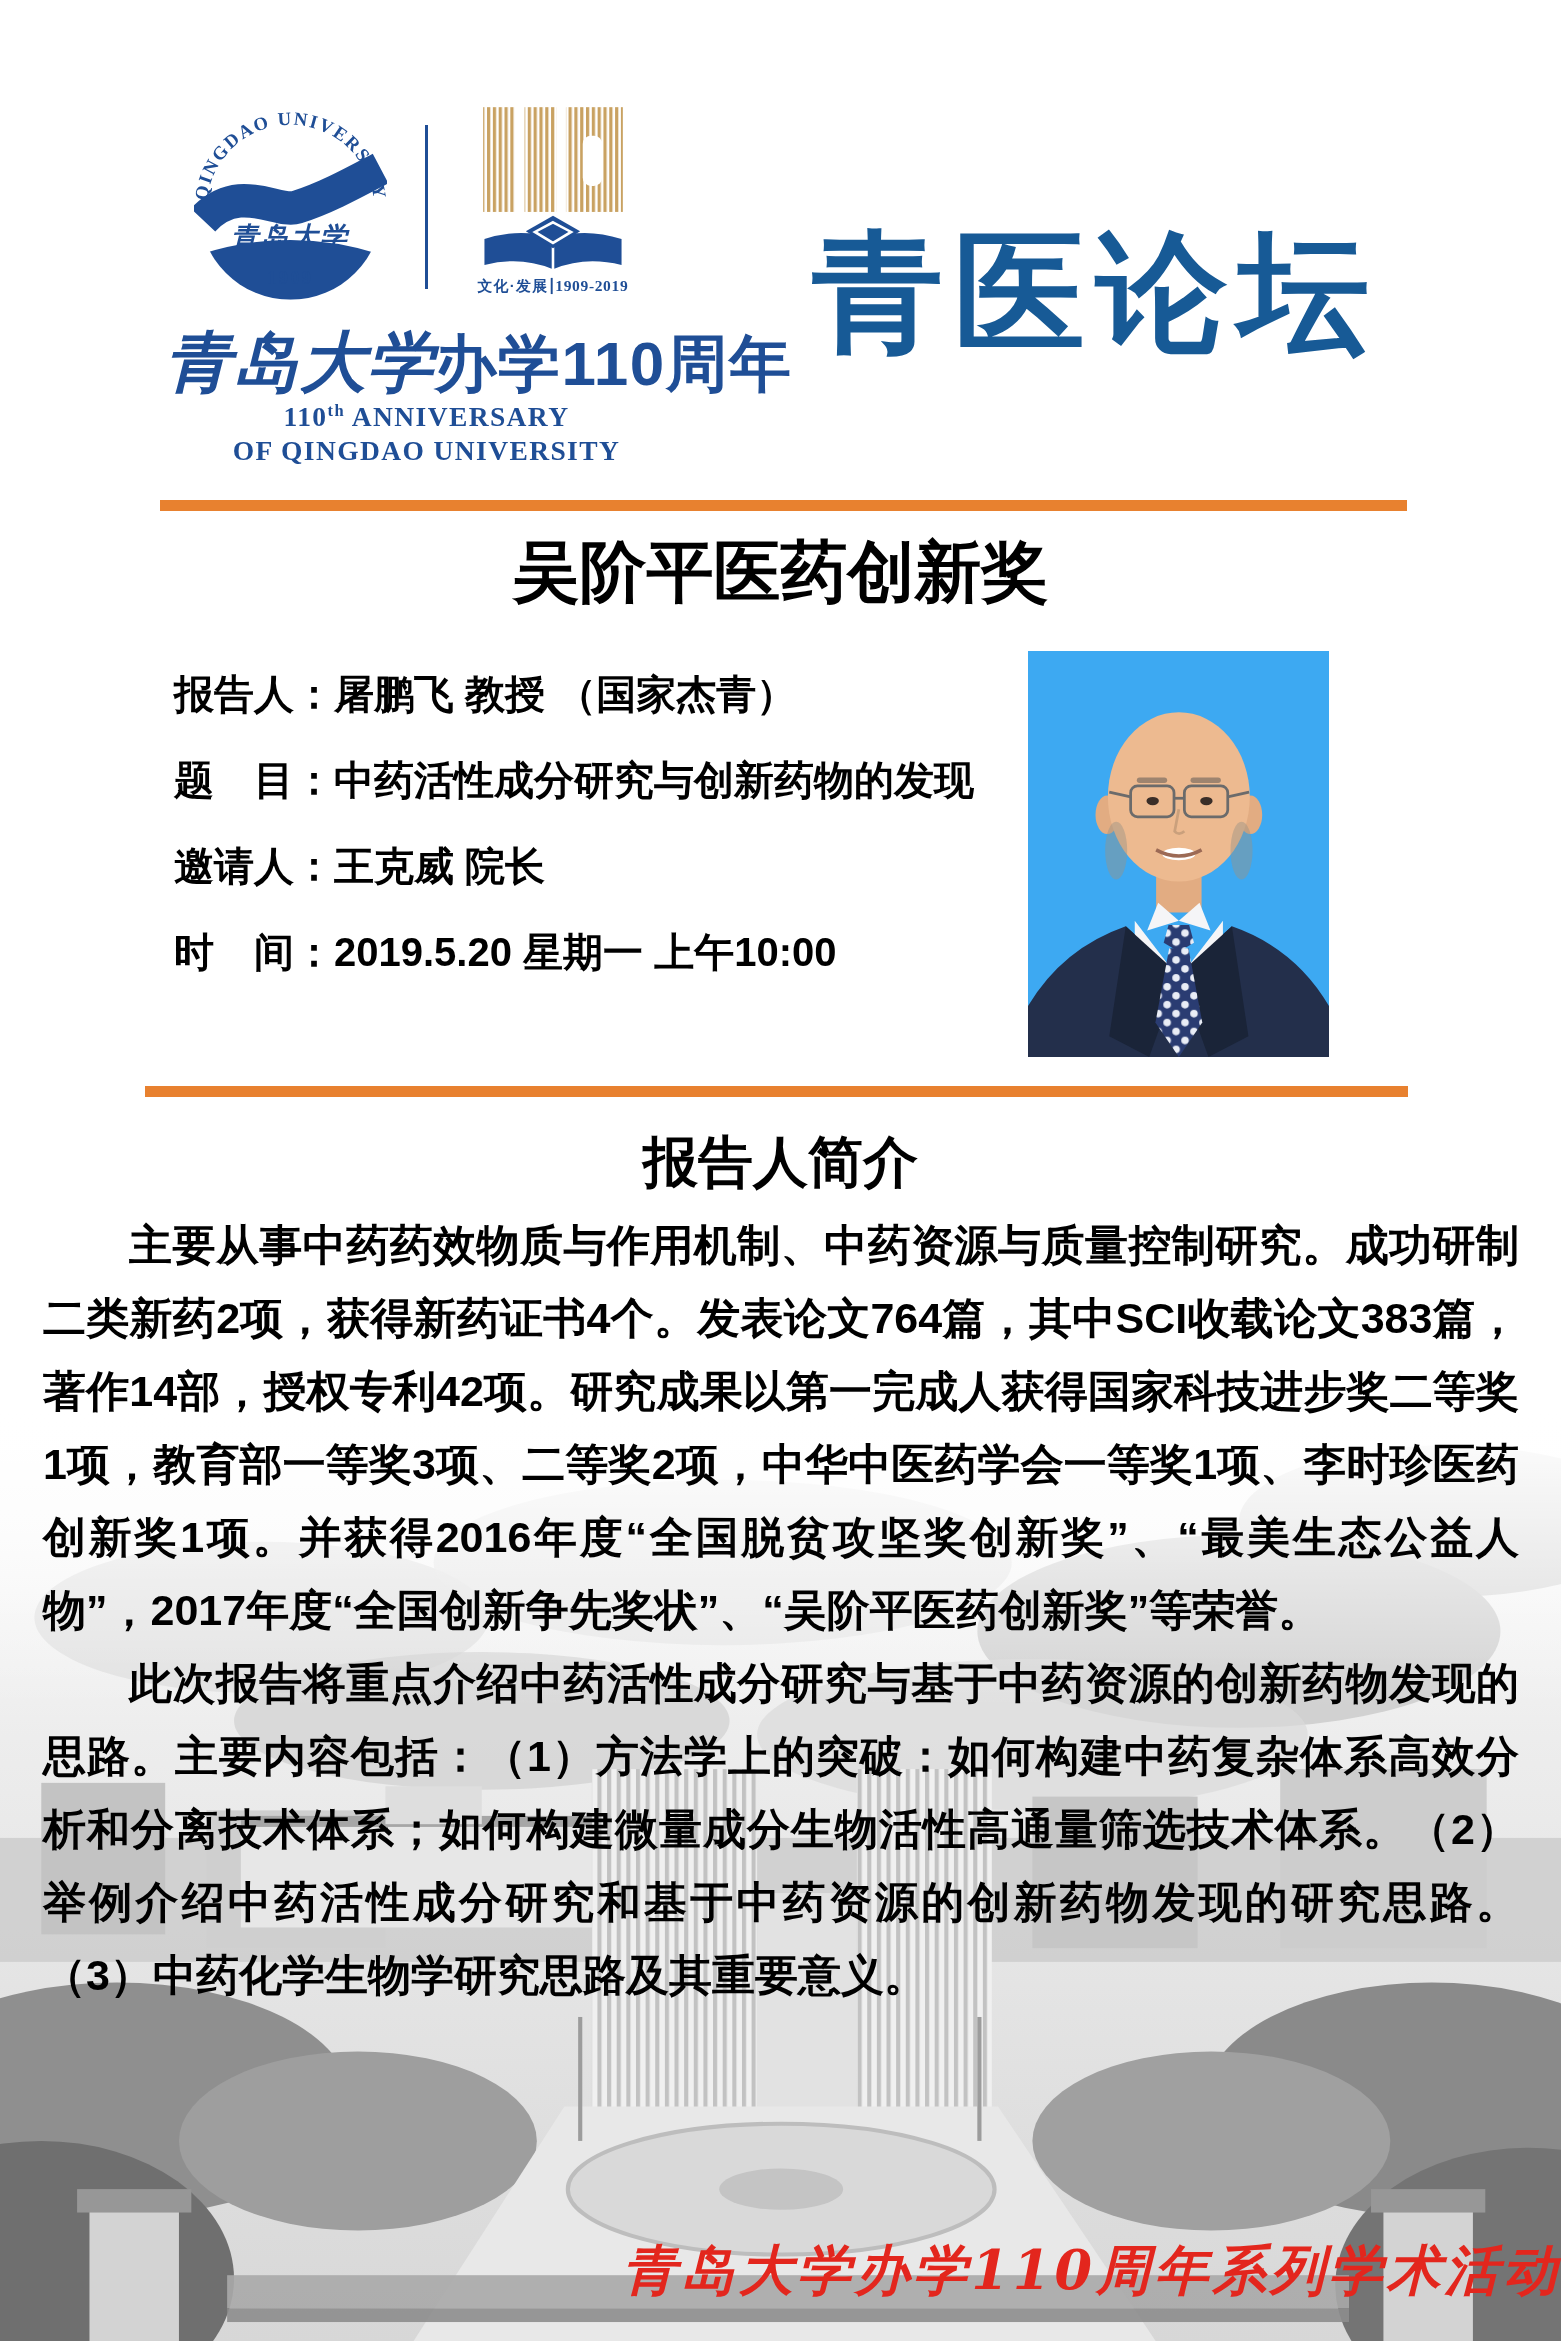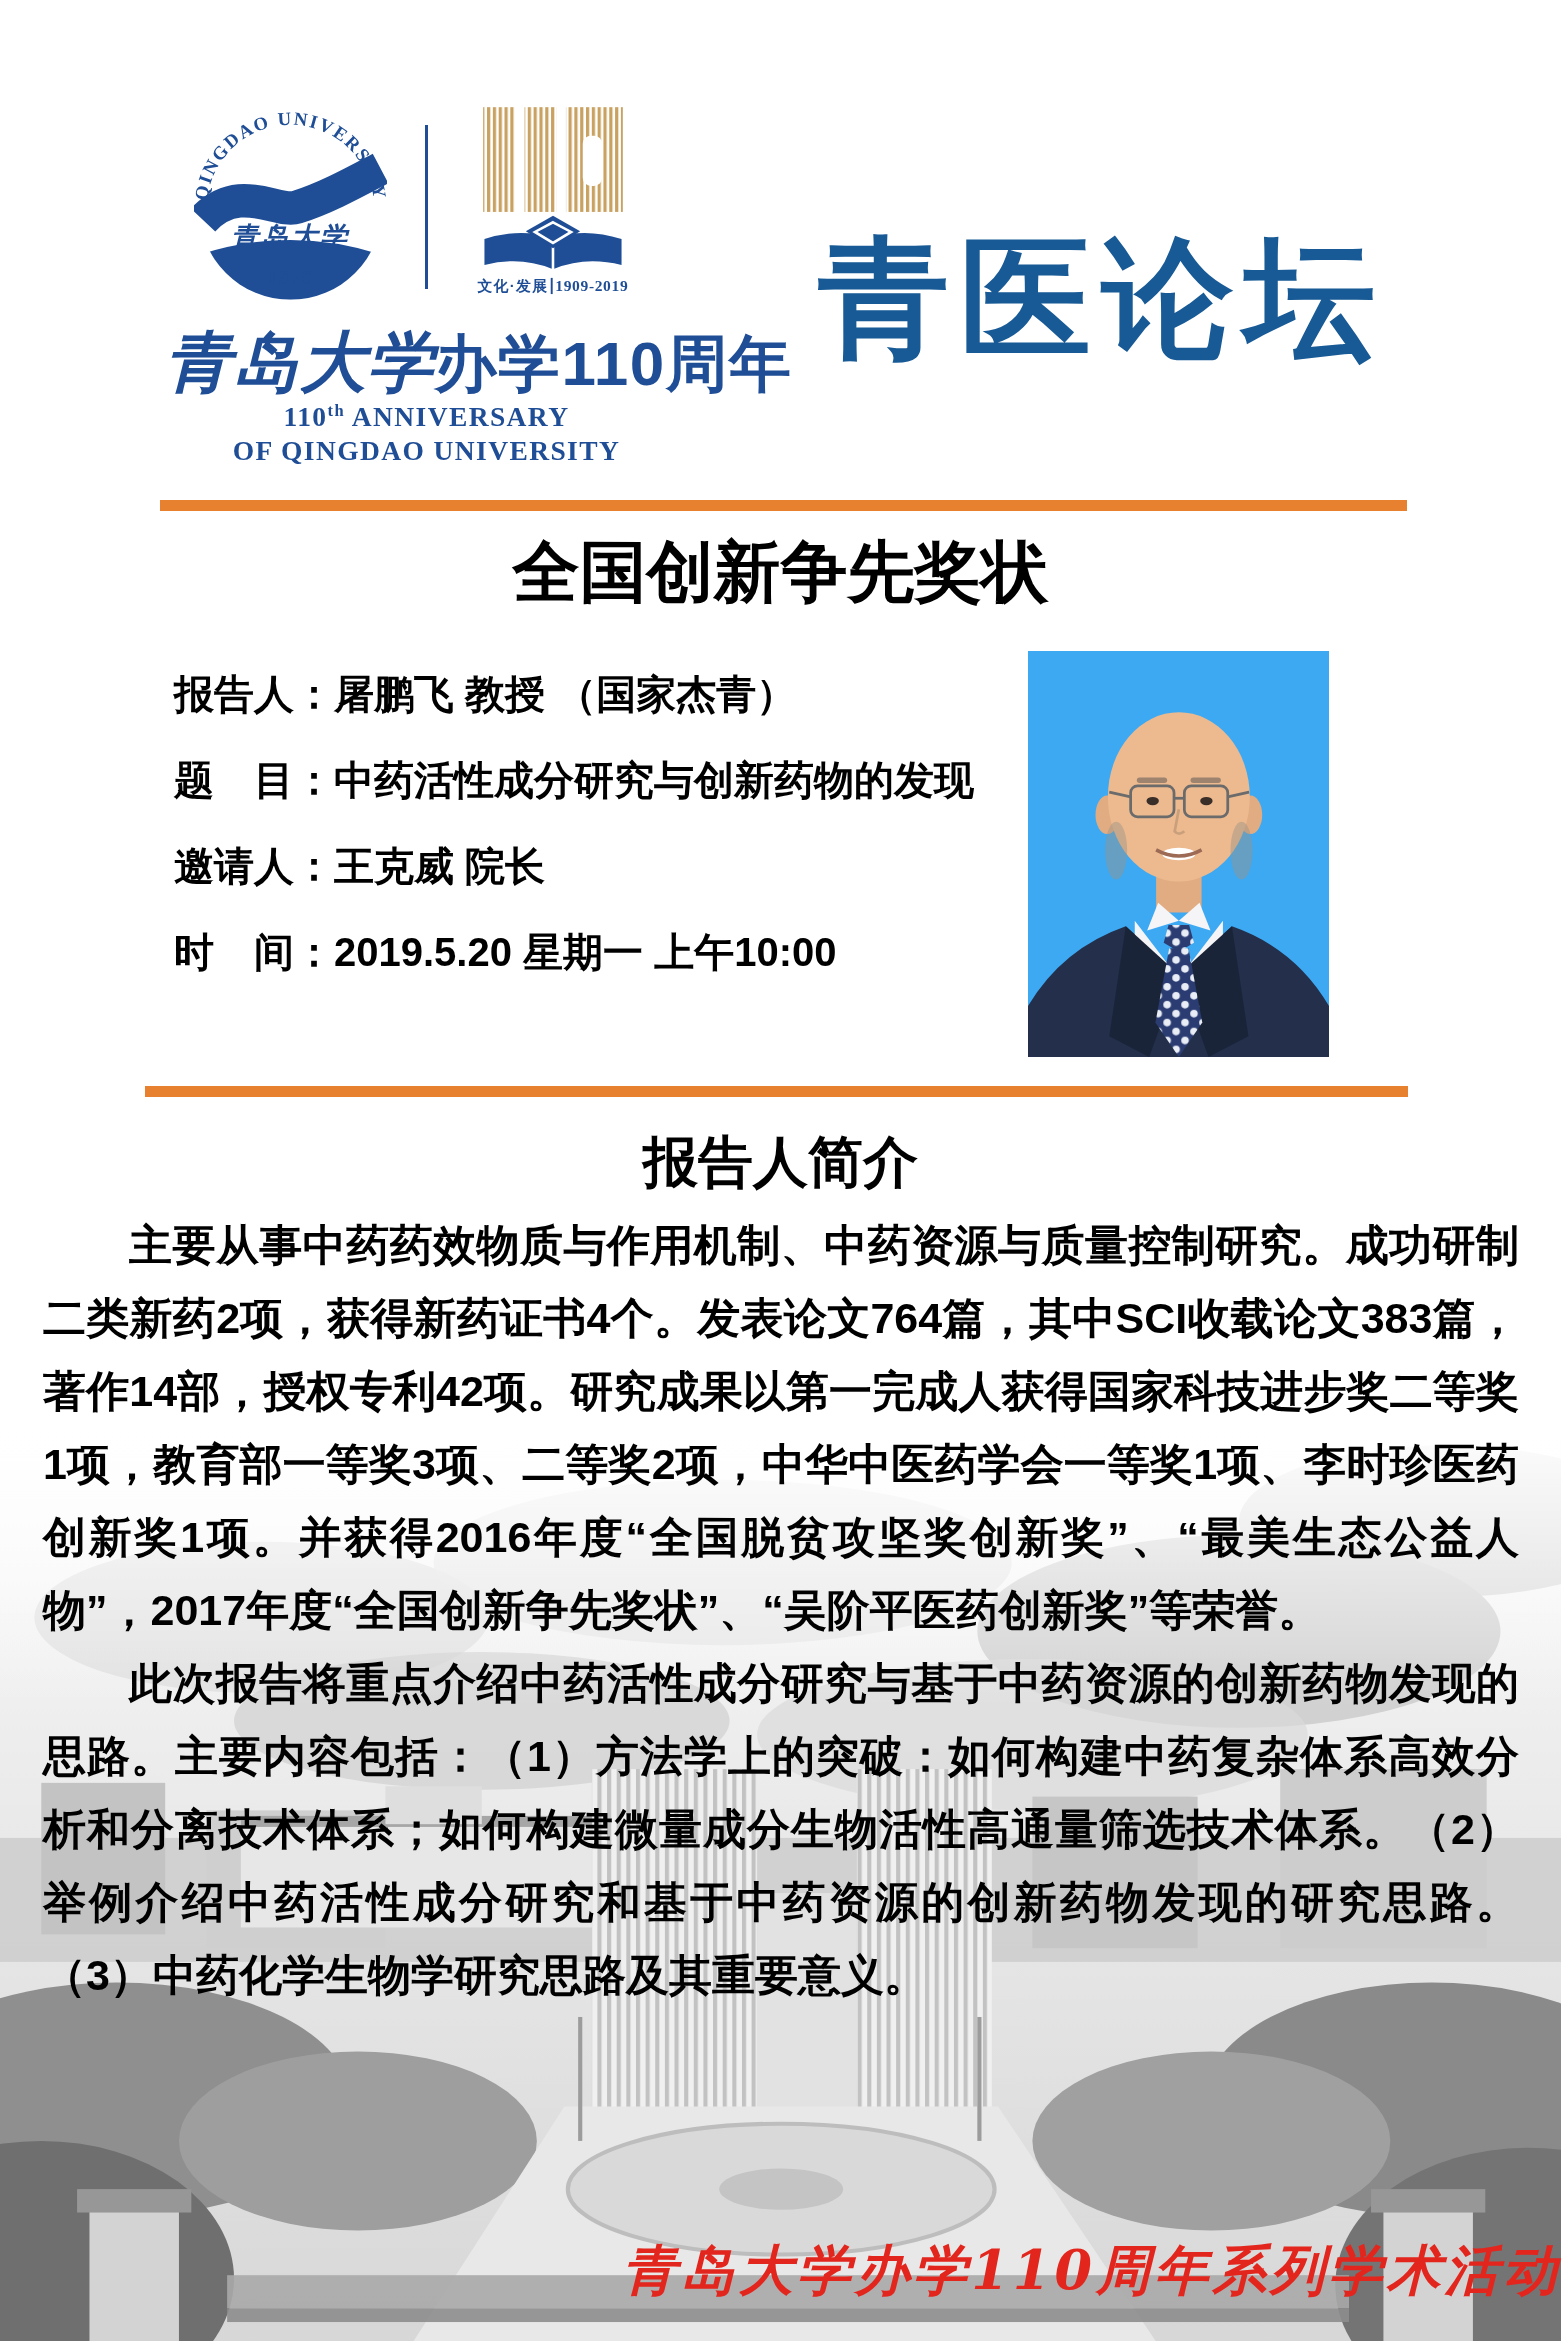--- a/index.html
+++ b/index.html
@@ -20,21 +20,21 @@
   .callig-script{font-family:"Liberation Serif",serif;font-style:italic;font-weight:700;font-size:66px;letter-spacing:1.4px;}
   .callig-rest{font-family:"Liberation Sans",sans-serif;font-weight:900;font-size:62px;letter-spacing:1.4px;}
   .anniv-en1,.anniv-en2{
     position:absolute;left:165px;width:523px;text-align:center;color:#1F4E96;
     font-family:"Liberation Serif",serif;font-weight:700;font-size:27.5px;letter-spacing:1.4px;z-index:2;
   }
   .anniv-en1{top:401px;}
   .anniv-en2{top:435px;}
   .anniv-en1 sup{font-size:16.5px;}
   .forum-title{
-    position:absolute;left:804px;top:219px;margin:14px;
+    position:absolute;left:804px;top:219px;margin:8px;
     font-size:131px;line-height:1.0;font-weight:900;letter-spacing:11px;
     color:#175A96;white-space:nowrap;z-index:2;
   }
   
   .rule{position:absolute;height:11px;background:#E8812F;z-index:2;}
   .rule-1{left:160px;top:500px;width:1247px;}
   .rule-2{left:145px;top:1086px;width:1263px;}
   
   .series-title{
     position:absolute;left:0;top:527px;width:1561px;margin:0;text-align:center;
@@ -187,21 +187,21 @@
     <div class="anniv-en1">
       <span>110</span><sup>th</sup><span> ANNIVERSARY</span>
     </div>
     <div class="anniv-en2">OF QINGDAO UNIVERSITY</div>
 
     <h1 class="forum-title">青医论坛</h1>
   </header>
 
   <div class="rule rule-1"></div>
 
-  <h2 class="series-title">全国创新争先奖状</h2>
+  <h2 class="series-title">吴阶平医药创新奖</h2>
 
   <section class="info">
     <div class="info-row">
       <span class="info-label">报告人：</span><span class="info-value">屠鹏飞 教授 （国家杰青）</span>
     </div>
     <div class="info-row">
       <span class="info-label">题　目：</span><span class="info-value">中药活性成分研究与创新药物的发现</span>
     </div>
     <div class="info-row">
       <span class="info-label">邀请人：</span><span class="info-value">王克威 院长</span>

